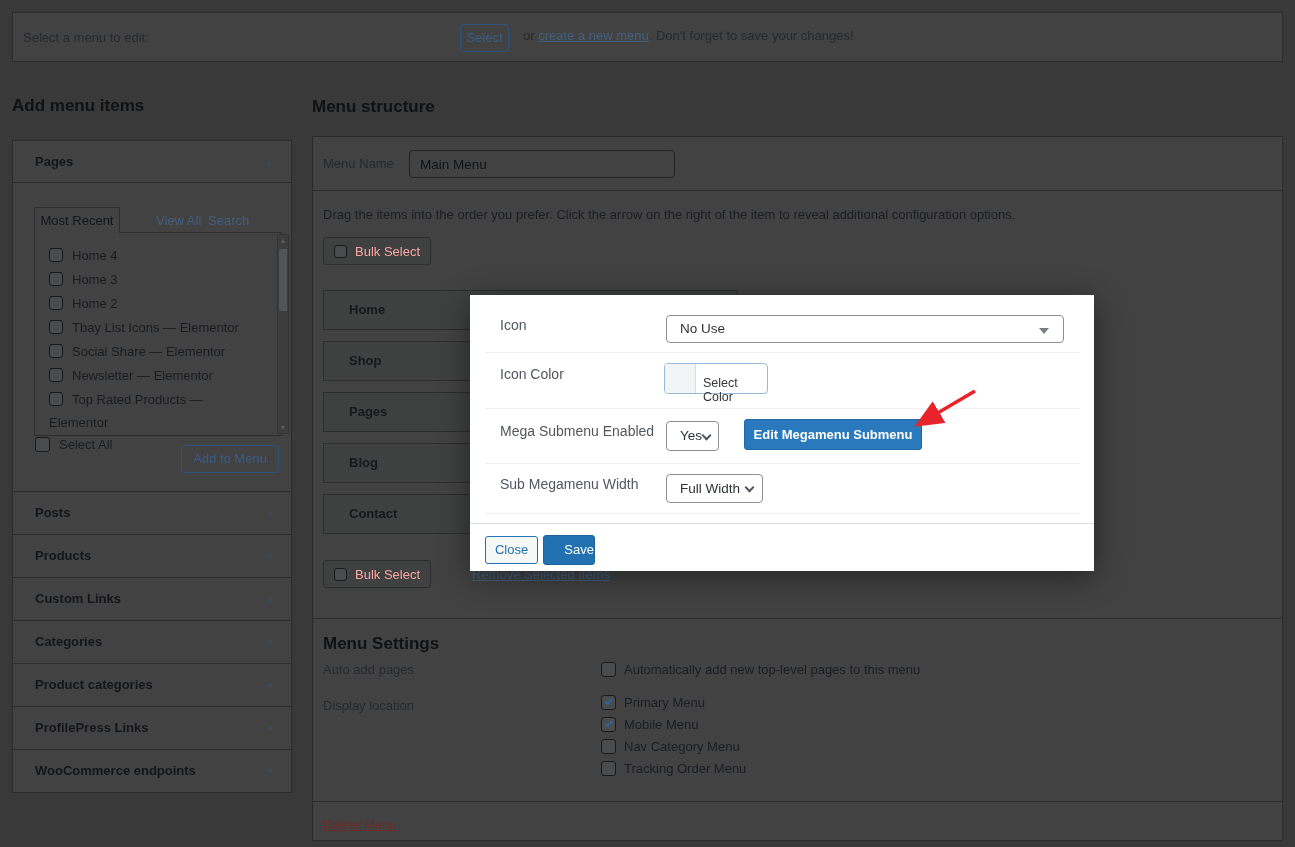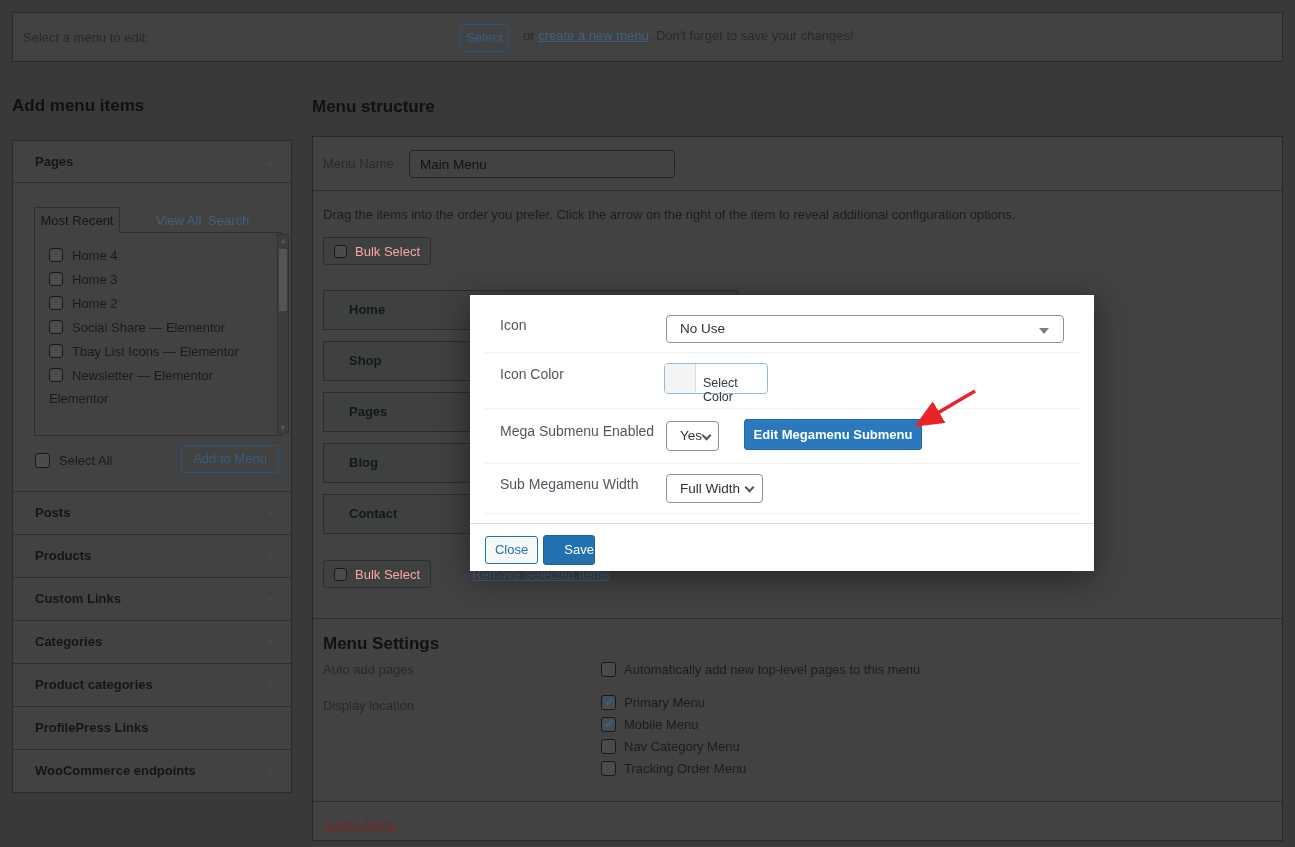--- a/index.html
+++ b/index.html
@@ -38,21 +38,21 @@
   .pl-row{display:flex; align-items:center; height:24px; color:#191c1f;}
   .pl-wrap{height:24px; line-height:24px; color:#191c1f;}
   .cb{width:14px; height:14px; border:1px solid #17191c; border-radius:3px; background:var(--checkbg); margin-right:9px; flex:0 0 auto; position:relative;}
   .cb15{width:15px; height:15px;}
   .cb .tick{display:none; position:absolute; left:3px; top:3px; width:8px; height:4px; border-left:2px solid var(--checkblue); border-bottom:2px solid var(--checkblue); transform:rotate(-45deg);}
   .cb.checked .tick{display:block;}
   .sbar{position:absolute; right:2px; top:93px; width:12px; height:200px; background:#3d3d3e; border:1px solid #323334; font-size:7px; color:#5b5d60; text-align:center;}
   .sbar .up{position:absolute; top:2px; left:0; right:0;}
   .sbar .dn{position:absolute; bottom:2px; left:0; right:0;}
   .sthumb{position:absolute; left:1px; top:14px; width:8px; height:62px; background:#525456;}
-  .selall{position:absolute; left:22px; top:312px; display:flex; align-items:center; color:#191c1f;}
+  .selall{position:absolute; left:22px; top:296px; display:flex; align-items:center; color:#191c1f;}
   .addbtn{position:absolute; left:168px; top:304px; width:98px; height:28px; border:1px solid #2d517a; border-radius:3px; color:#375d85; background:var(--box); text-align:center; line-height:26px;}
   .sections{position:absolute; left:0; top:350px; width:278px;}
   .sec-row{position:relative; height:43px; border-top:1px solid var(--inbd); line-height:42px;}
   .sec-row .panel-arrow{font-size:10px; top:1px;}
 
   
   .card{left:312px; top:136px; width:971px; height:705px; background:var(--box); border:1px solid var(--boxbd);}
   .namerow{position:absolute; left:0; top:0; width:100%; height:54px; border-bottom:1px solid var(--inbd);}
   .namerow label{position:absolute; left:10px; top:0; line-height:54px; color:var(--muted);}
   .nameinput{position:absolute; left:96px; top:13px; width:266px; height:28px; background:var(--box); border:1px solid #232425; border-radius:4px; color:#101316; font-size:13.5px; padding-left:10px; font-family:inherit;}
@@ -120,33 +120,37 @@
         <span>Home 3</span>
       </div>
 
       <div class="pl-row">
         <span class="cb"></span>
         <span>Home 2</span>
       </div>
 
       <div class="pl-row">
         <span class="cb"></span>
+        <span>Tbay List Icons — Elementor</span>
+      </div>
+
+      <div class="pl-row">
+        <span class="cb"></span>
         <span>Social Share — Elementor</span>
       </div>
 
       <div class="pl-row">
         <span class="cb"></span>
-        <span>Tbay List Icons — Elementor</span>
-      </div>
-
-      <div class="pl-row">
-        <span class="cb"></span>
         <span>Newsletter — Elementor</span>
       </div>
 
+      <div class="pl-row">
+        <span class="cb"></span>
+        <span>Top Rated Products —</span>
+      </div>
 
     <div class="pl-wrap">Elementor</div>
   </div>
   <div class="sbar">
     <span class="up">▲</span>
     <span class="dn">▼</span>
     <span class="sthumb"></span>
   </div>
 
   <div class="selall">

